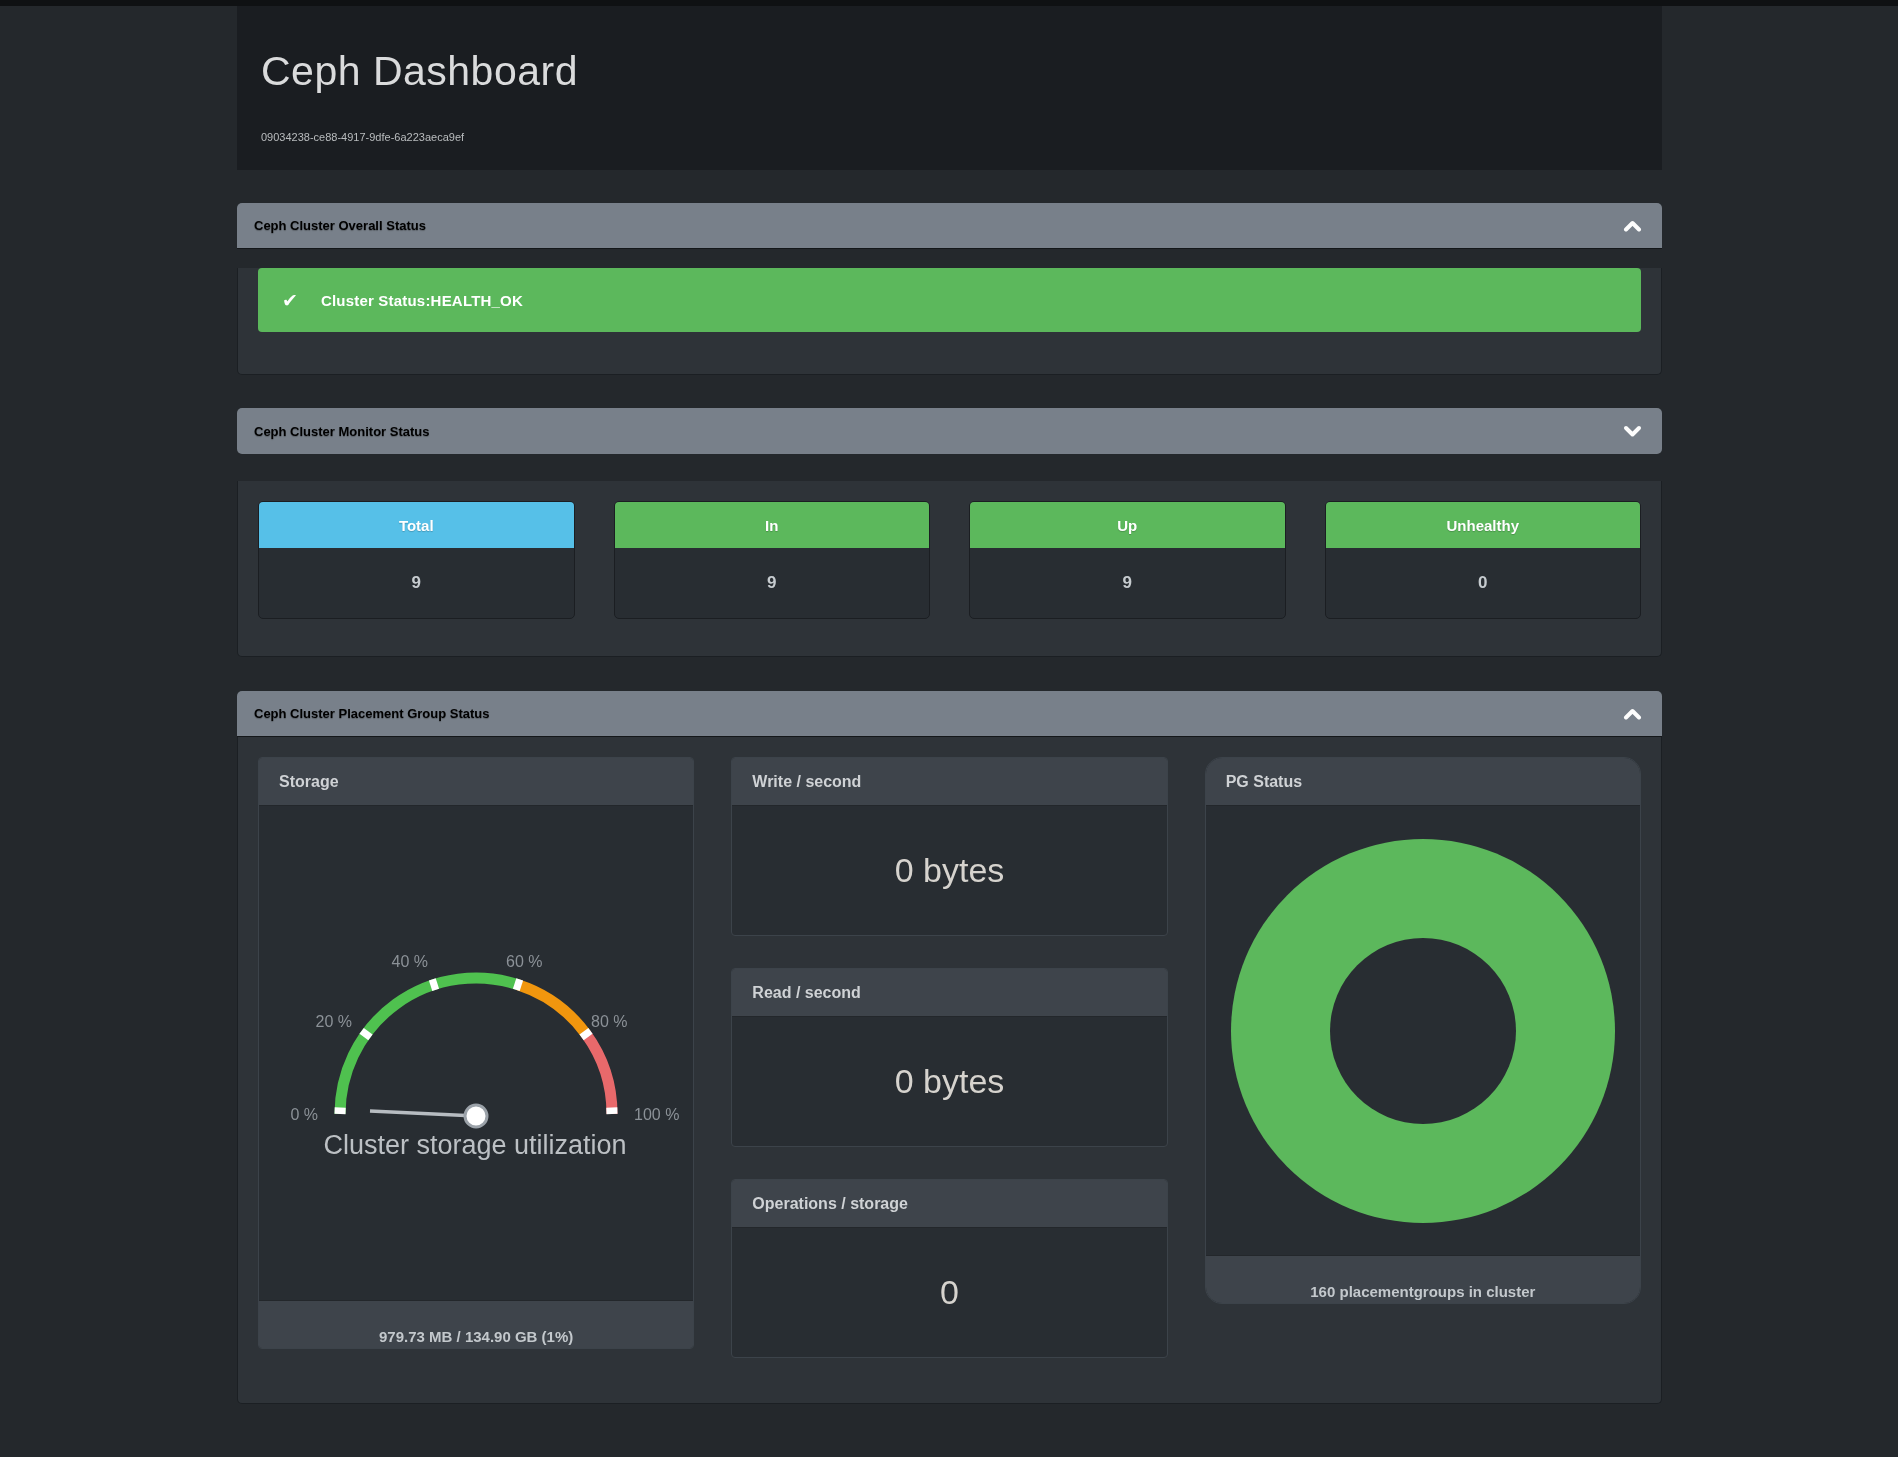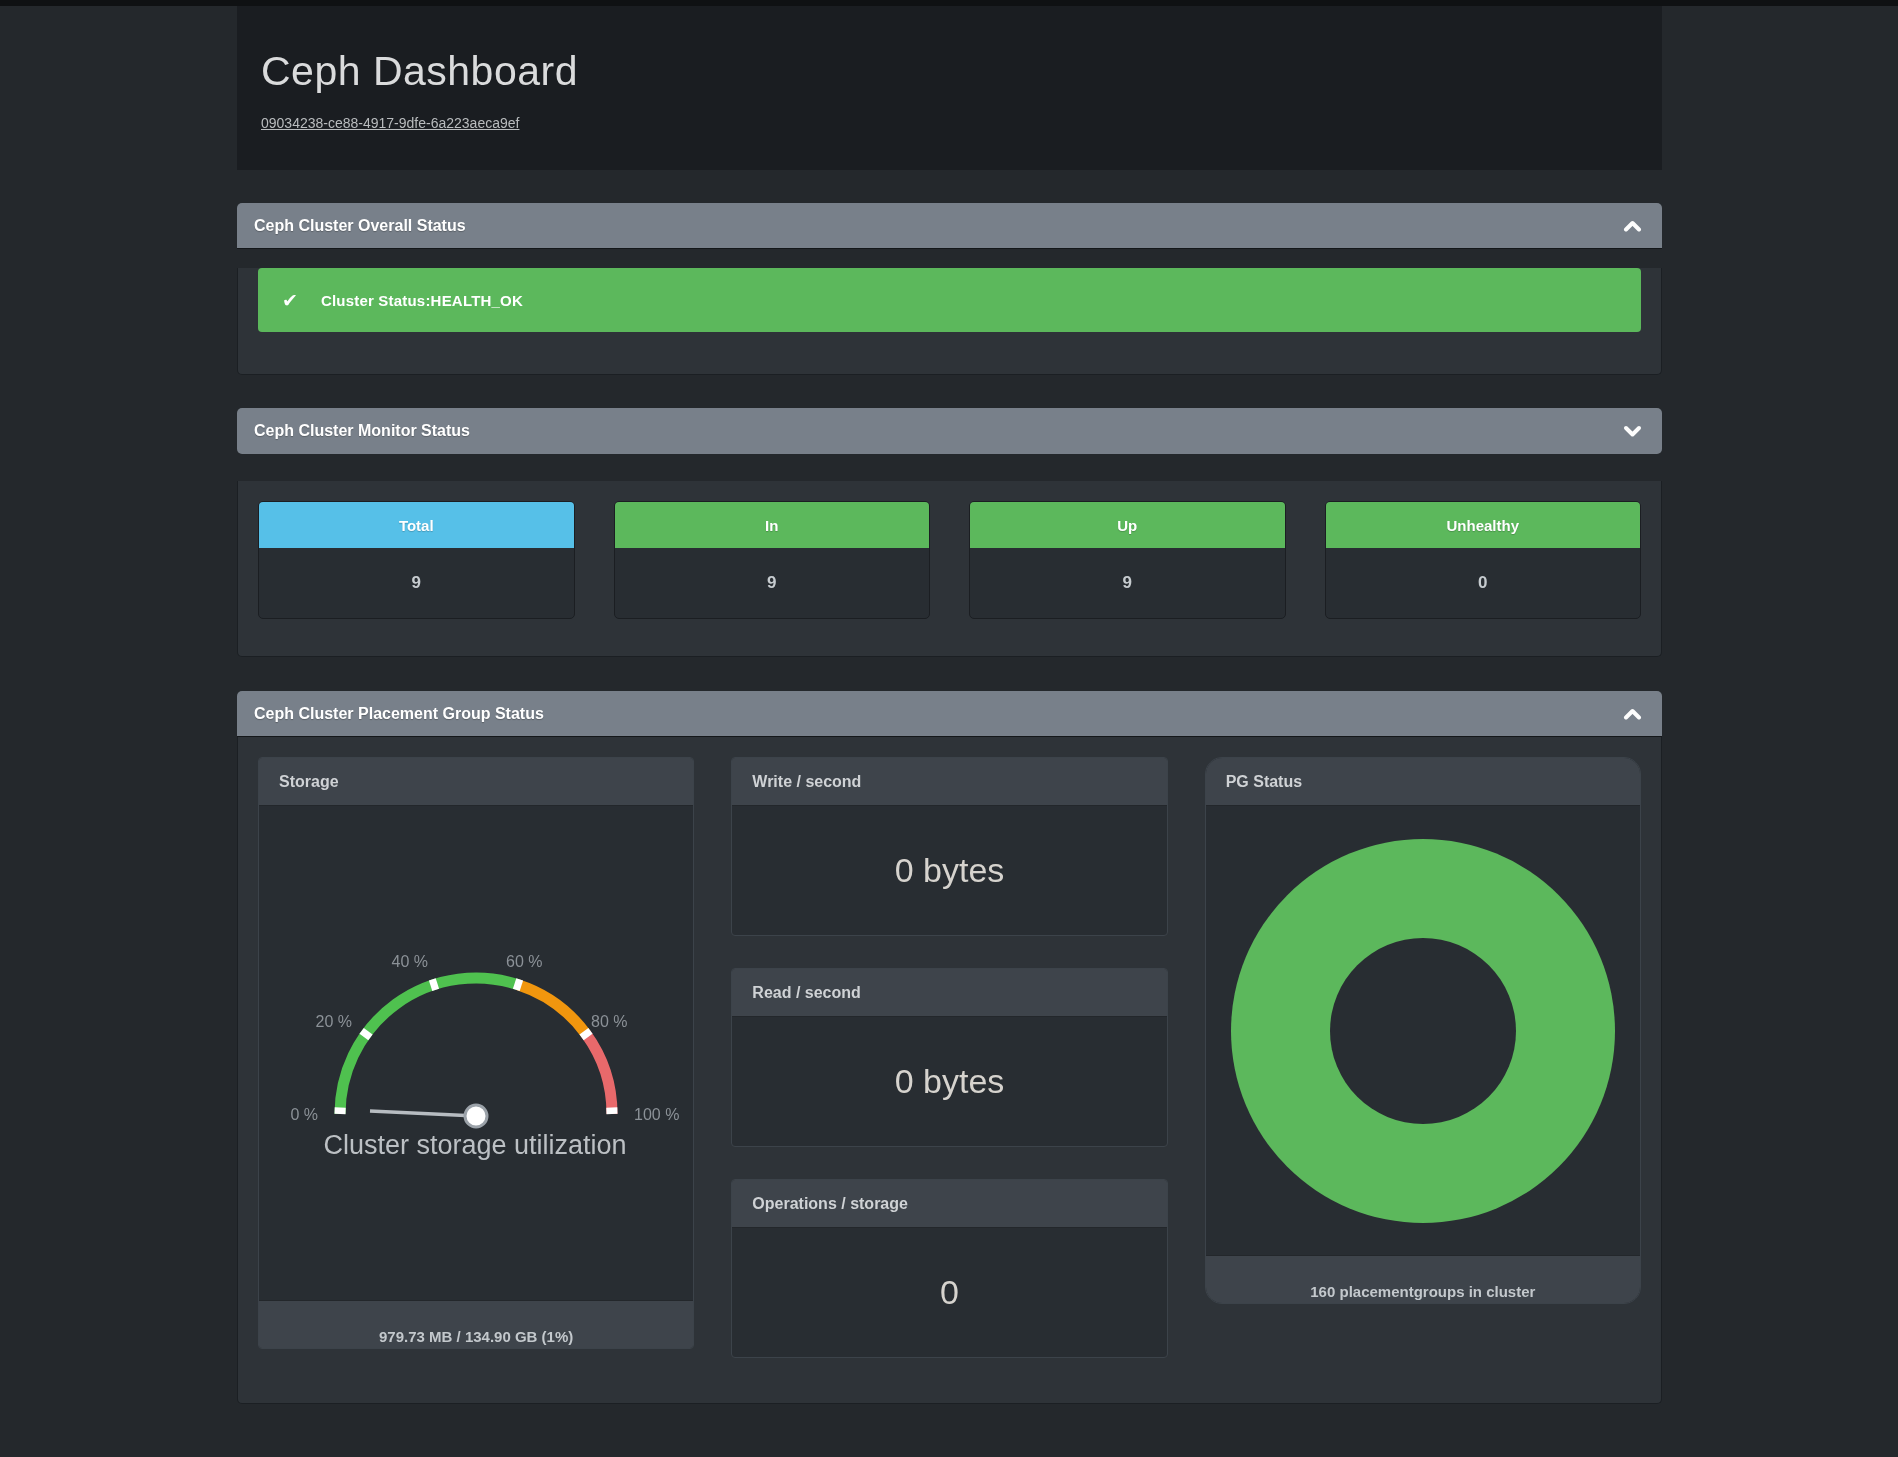--- a/index.html
+++ b/index.html
@@ -3,31 +3,31 @@
 <meta charset="utf-8">
 <style>
   * { margin:0; padding:0; box-sizing:border-box; }
   html,body { width:1898px; height:1457px; background:#24282c; font-family:"Liberation Sans", sans-serif; overflow:hidden; }
   .top-strip { width:100%; height:6px; background:#0f1113; }
   .content { width:1425px; margin-left:237px; }
 
   
   .masthead { background:#1a1d21; height:164px; padding:42px 0 0 24px; }
   .masthead h1 { font-size:41px; font-weight:400; color:#dadbdc; letter-spacing:.5px; }
-  .masthead .fsid { margin-top:20px; font-size:14px; color:#b9bcbe;text-decoration:underline; }
+  .masthead .fsid { margin-top:36px; font-size:11px; color:#b9bcbe; }
 
   
   .panel { border-radius:5px; }
   .panel-heading {
     height:46px; background:#78808a; border-radius:5px 5px 0 0;
     display:flex; align-items:center; padding:0 20px 0 17px;
     border-bottom:1px solid #14171a; cursor:pointer;
   }
   .panel-heading.rounded-all { border-radius:5px; border-bottom:none; }
-  .panel-heading .ptitle { font-size:16px; font-weight:bold; color:#ffffff; text-shadow:0 1px 1px rgba(0,0,0,.25); }
+  .panel-heading .ptitle { font-size:13px; font-weight:bold; color:#000000; text-shadow:0 1px 1px rgba(0,0,0,.25); }
   .panel-heading .chev { margin-left:auto; display:flex; align-items:center; }
   .panel-body { background:#2e3338; border-radius:0 0 5px 5px; border:1px solid #1b1f23; border-top:none; }
 
   .mt33 { margin-top:33px; } .mt27 { margin-top:27px; } .mt34 { margin-top:34px; }
 
   
   .alert-success {
     margin:19px 20px 42px 20px; height:64px; background:#5cb85c; border-radius:4px;
     display:flex; align-items:center; padding-left:24px;
   }

